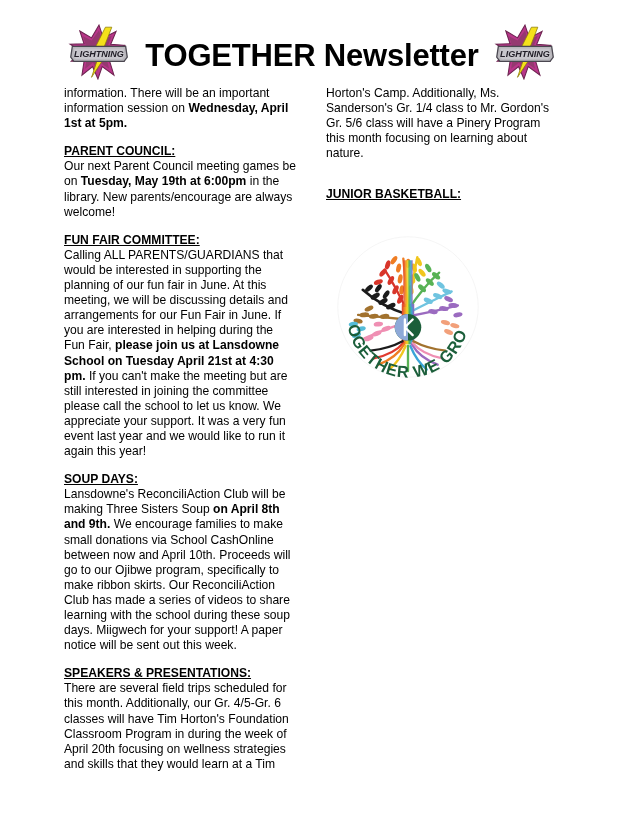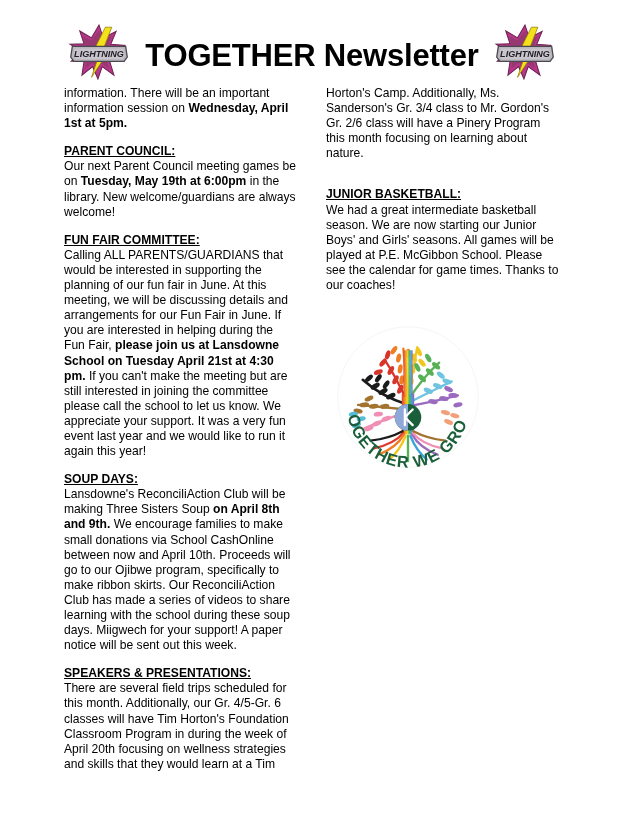--- a/index.html
+++ b/index.html
@@ -139,37 +139,37 @@
     </div>
 
   </div>
 
   <div class="columns">
 
     <div class="col col-left">
 
       <p class="para"><span>information. There will be an important information session on </span><span class="b">Wednesday, April 1st at 5pm.</span><span></span></p>
 
-      <p class="para"><span class="sec-head">PARENT COUNCIL:</span><span>Our next Parent Council meeting games be on </span><span class="b">Tuesday, May 19th at 6:00pm</span><span> in the library. New welcome/guardians are always welcome!</span></p>
+      <p class="para"><span class="sec-head">PARENT COUNCIL:</span><span>Our next Parent Council meeting games be on </span><span class="b">Tuesday, May 19th at 6:00pm</span><span> in the library. New parents/encourage are always welcome!</span></p>
 
       <p class="para"><span class="sec-head">FUN FAIR COMMITTEE:</span><span>Calling ALL PARENTS/GUARDIANS that would be interested in supporting the planning of our fun fair in June.  At this meeting, we will be discussing details and arrangements for our Fun Fair in June. If you are interested in helping during the Fun Fair, </span><span class="b">please join us at Lansdowne School on Tuesday April 21st at 4:30 pm.</span><span> If you can't make the meeting but are still interested in joining the committee please call the school to let us know.  We appreciate your support. It was a very fun event last year and we would like to run it again this year!</span></p>
 
       <p class="para"><span class="sec-head">SOUP DAYS:</span><span>Lansdowne's ReconciliAction Club will be making Three Sisters Soup </span><span class="b">on April 8th and 9th.</span><span> We encourage families to make small donations via School CashOnline between now and April 10th. Proceeds will go to our Ojibwe program, specifically to make ribbon skirts. Our ReconciliAction Club has made a series of videos to share learning with the school during these soup days. Miigwech for your support! A paper notice will be sent out this week.</span></p>
 
       <p class="para"><span class="sec-head">SPEAKERS &amp; PRESENTATIONS:</span><span>There are several field trips scheduled for this month. Additionally, our Gr. 4/5-Gr. 6 classes will have Tim Horton's Foundation Classroom Program in during the week of April 20th focusing on wellness strategies and skills that they would learn at a Tim</span><span class="b"></span><span></span></p>
 
     </div>
 
     <div class="col col-right">
 
-      <p class="para"><span>Horton's Camp. Additionally, Ms. Sanderson's Gr. 3/4 class to Mr. Gordon's Gr. 2/6 class will have a Pinery Program this month focusing on learning about nature.</span><span class="b"></span><span></span></p>
+      <p class="para"><span>Horton's Camp. Additionally, Ms. Sanderson's Gr. 1/4 class to Mr. Gordon's Gr. 5/6 class will have a Pinery Program this month focusing on learning about nature.</span><span class="b"></span><span></span></p>
 
       <div class="spacer-sm"></div>
 
-      <p class="para"><span class="sec-head">JUNIOR BASKETBALL:</span><span>We had a great intermediate basketball season. We are now starting our Junior Boys' and Girls' seasons. All games will be played at P.E. McGibbon School. Please see the calendar for game times. Thanks to our coaches!</span><span class="b"></span><span></span></p>
+      <p class="para"><span class="sec-head">JUNIOR BASKETBALL:</span><span class="b"></span><span></span></p>
 
       <div class="tree-logo-wrap">
         <div class="tree-logo">
           <svg viewBox="0 0 200 200" xmlns="http://www.w3.org/2000/svg">
             <defs>
               <path id="mottoArc" d="M 24 130 A 78 78 0 0 0 176 130" fill="none"></path>
               <linearGradient id="trunkGrad" x1="0" y1="0" x2="1" y2="0">
                 <stop offset="0%" stop-color="#e03a2f"></stop>
                 <stop offset="22%" stop-color="#f08a27"></stop>
                 <stop offset="44%" stop-color="#f3d724"></stop>

